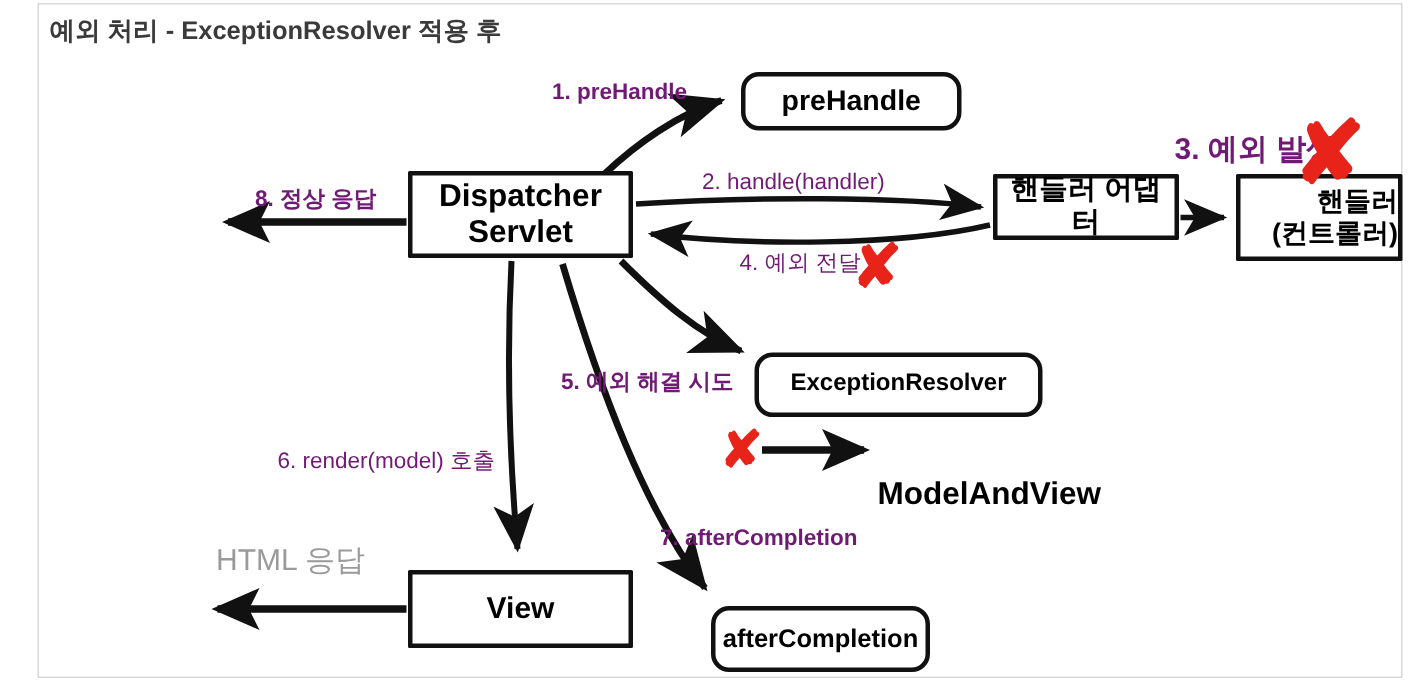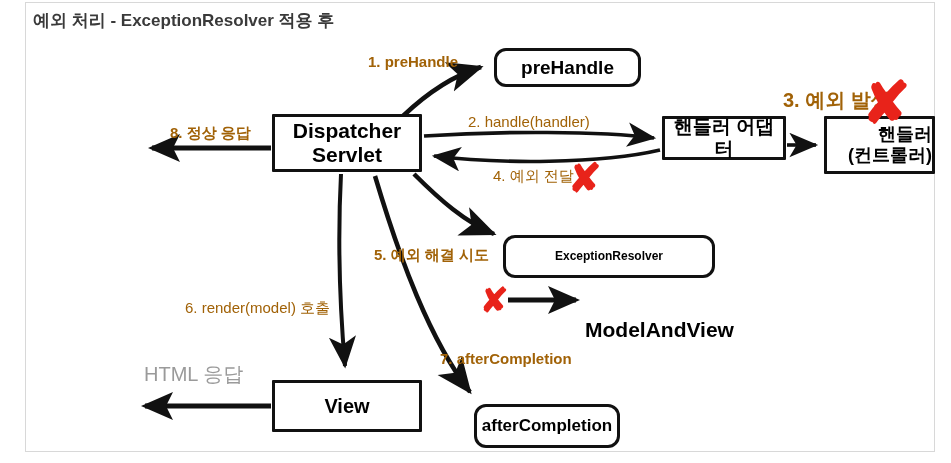--- a/index.html
+++ b/index.html
@@ -48,21 +48,21 @@
   .rect {
     border: 3px solid #111111;
     border-radius: 1px;
   }
   .rounded {
     border: 3px solid #111111;
     border-radius: 12px;
   }
   .label {
     position: absolute;
-    color: #a16207;
+    color: #701a75;
     white-space: nowrap;
     line-height: 1.1;
   }
   .label.bold { font-weight: bold; }
   .plain-text {
     position: absolute;
     color: #000000;
     font-weight: bold;
     white-space: nowrap;
   }
@@ -155,21 +155,21 @@
 
   <div class="node rect" style="left:662px; top:116px; width:124px; height:44px; font-size:19px;">
     <span>핸들러 어댑터</span>
   </div>
 
   <div class="node rect" style="left:824px; top:116px; width:111px; height:58px; font-size:18px; flex-direction:column;align-items:flex-end;">
     <span>핸들러</span>
     <span>(컨트롤러)</span>
   </div>
 
-  <div class="node rounded" style="left:503px; top:235px; width:212px; height:43px; font-size:12px;">
+  <div class="node rounded" style="left:503px; top:235px; width:192px; height:43px; font-size:16px;">
     <span>ExceptionResolver</span>
   </div>
 
   <div class="plain-text" style="left:585px; top:288px; font-size:21px;margin-top:30px;">ModelAndView</div>
 
   <div class="node rect" style="left:272px; top:380px; width:150px; height:52px; font-size:20px;">
     <span>View</span>
   </div>
 
   <div class="node rounded" style="left:474px; top:404px; width:146px; height:44px; font-size:17px;">

